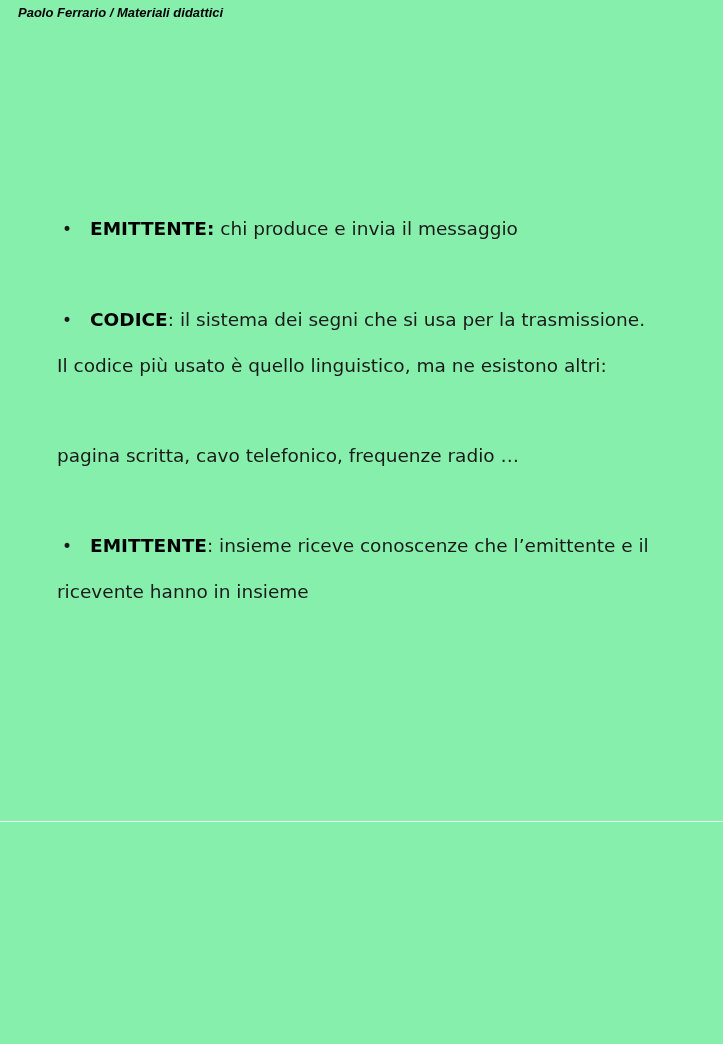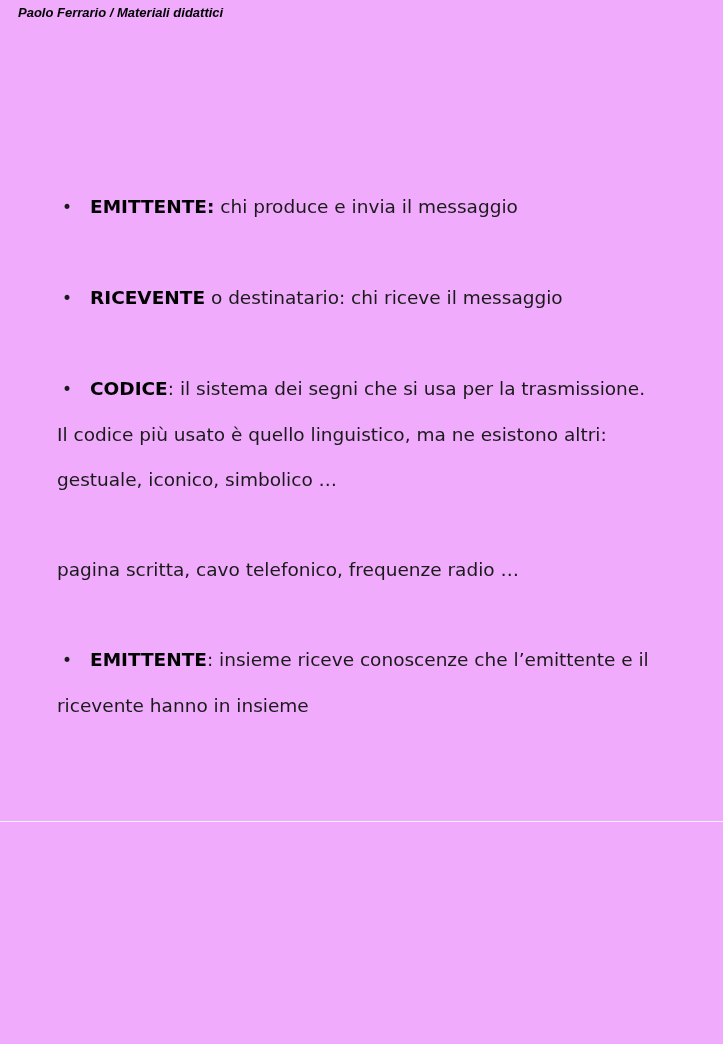--- a/index.html
+++ b/index.html
@@ -1,39 +1,39 @@
 <!DOCTYPE html>
 <html><head>
 <meta charset="utf-8">
 <style>
   html, body { margin: 0; padding: 0; background: #ffffff; }
   .page {
     position: relative;
     width: 723px;
     height: 1044px;
-    background: #f0abfc;
+    background: #86efac;
     color: #000000;
     font-family: "DejaVu Sans", sans-serif;
     overflow: hidden;
   }
   .header {
     position: absolute;
     left: 18px;
     top: 5px;
     font-family: "Liberation Sans", sans-serif;
     font-weight: bold;
     font-style: italic;
     font-size: 13px;
     color: #000000;
     white-space: nowrap;
   }
   .content {
     position: absolute;
     left: 57px;
-    top: 184px;
+    top: 206px;
     width: 640px;
     font-size: 18.5px;
   }
   .item { margin: 0 0 45px 0; }
   .line {
     line-height: 45px;
     white-space: nowrap;
     color: #1a1a1a;
   }
   .bullet {
@@ -58,28 +58,24 @@
 <div class="page">
 
   <div class="header">Paolo Ferrario / Materiali didattici</div>
 
   <div class="content">
 
     <div class="item">
       <div class="line"><span class="bullet">•</span><span class="label">EMITTENTE:</span><span> chi produce e invia il messaggio</span></div>
     </div>
 
-    <div class="item">
-      <div class="line"><span class="bullet">•</span><span class="label">RICEVENTE</span><span> o destinatario: chi riceve il messaggio</span></div>
-    </div>
 
     <div class="item">
       <div class="line"><span class="bullet">•</span><span class="label">CODICE</span><span>: il sistema dei segni che si usa per la trasmissione.</span></div>
       <div class="line">Il codice più usato è quello linguistico, ma ne esistono altri:</div>
-      <div class="line">gestuale, iconico, simbolico …</div>
     </div>
 
     <div class="item">
       <div class="line">pagina scritta, cavo telefonico, frequenze radio …</div>
     </div>
 
     <div class="item">
       <div class="line"><span class="bullet">•</span><span class="label">EMITTENTE</span><span>: insieme riceve conoscenze che l’emittente e il</span></div>
       <div class="line">ricevente hanno in insieme</div>
     </div>

